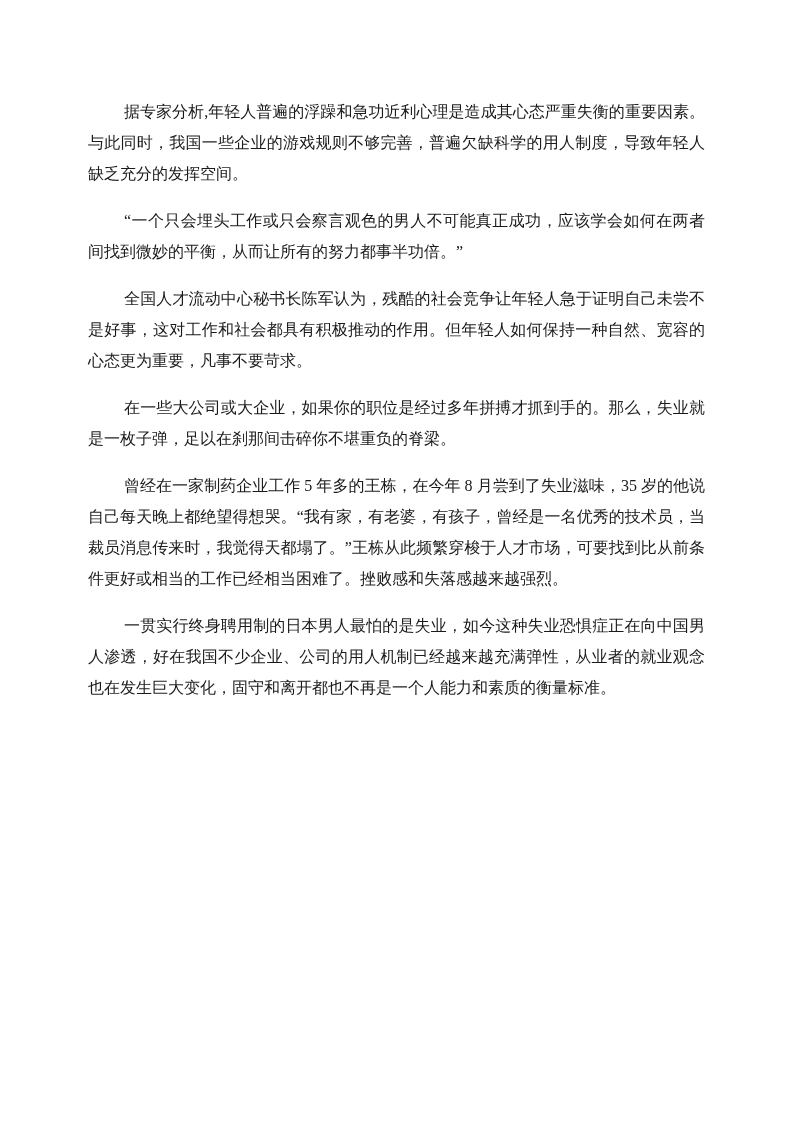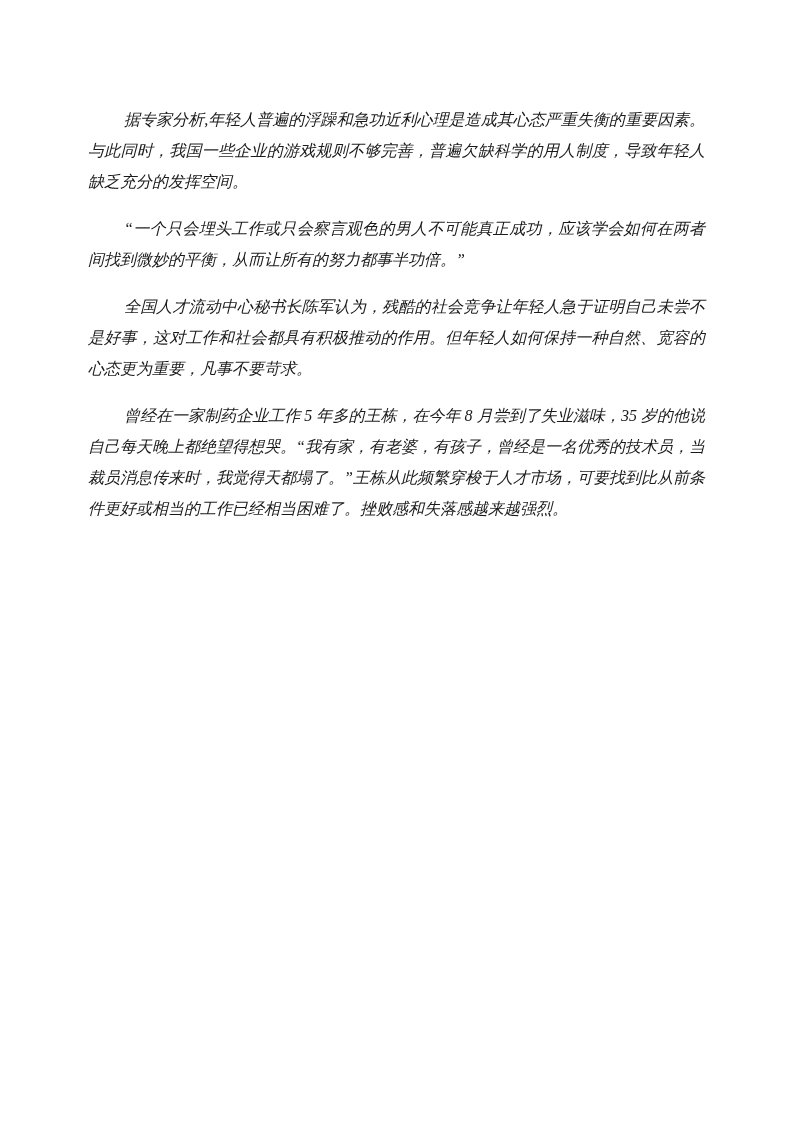--- a/index.html
+++ b/index.html
@@ -15,37 +15,38 @@
     background: #ffffff;
     box-sizing: border-box;
     padding: 96px 88px 40px 88px;
     overflow: hidden;
     color: #1a1a1a;
     font-family: "Liberation Serif", "DejaVu Serif", serif;
     font-size: 16px;
     line-height: 31px;
   }
   .para {
-    margin: 8px 0 16px 0;
+    margin: 0 0 16px 0;
     text-align: justify;
     text-justify: inter-ideograph;
     text-indent: 36px;
     word-break: break-all;
-    font-style: italic;
   }
   .heading {
     margin: 0 0 16px 0;
     text-indent: 36px;
     font-weight: bold;
     font-size: 16.5px;
     font-family: "Liberation Sans", "DejaVu Sans", sans-serif;
     color: #000000;
   }
 </style>
 </head>
 <body>
 
 <div class="page">
   <p class="para">据专家分析,年轻人普遍的浮躁和急功近利心理是造成其心态严重失衡的重要因素。与此同时，我国一些企业的游戏规则不够完善，普遍欠缺科学的用人制度，导致年轻人缺乏充分的发挥空间。</p>
   <p class="para">“一个只会埋头工作或只会察言观色的男人不可能真正成功，应该学会如何在两者间找到微妙的平衡，从而让所有的努力都事半功倍。”</p>
   <p class="para">全国人才流动中心秘书长陈军认为，残酷的社会竞争让年轻人急于证明自己未尝不是好事，这对工作和社会都具有积极推动的作用。但年轻人如何保持一种自然、宽容的心态更为重要，凡事不要苛求。</p>
+  <p class="para">在一些大公司或大企业，如果你的职位是经过多年拼搏才抓到手的。那么，失业就是一枚子弹，足以在刹那间击碎你不堪重负的脊梁。</p>
   <p class="para">曾经在一家制药企业工作 5 年多的王栋，在今年 8 月尝到了失业滋味，35 岁的他说自己每天晚上都绝望得想哭。“我有家，有老婆，有孩子，曾经是一名优秀的技术员，当裁员消息传来时，我觉得天都塌了。”王栋从此频繁穿梭于人才市场，可要找到比从前条件更好或相当的工作已经相当困难了。挫败感和失落感越来越强烈。</p>
+  <p class="para">一贯实行终身聘用制的日本男人最怕的是失业，如今这种失业恐惧症正在向中国男人渗透，好在我国不少企业、公司的用人机制已经越来越充满弹性，从业者的就业观念也在发生巨大变化，固守和离开都也不再是一个人能力和素质的衡量标准。</p>
 </div>
 
 </body></html>

